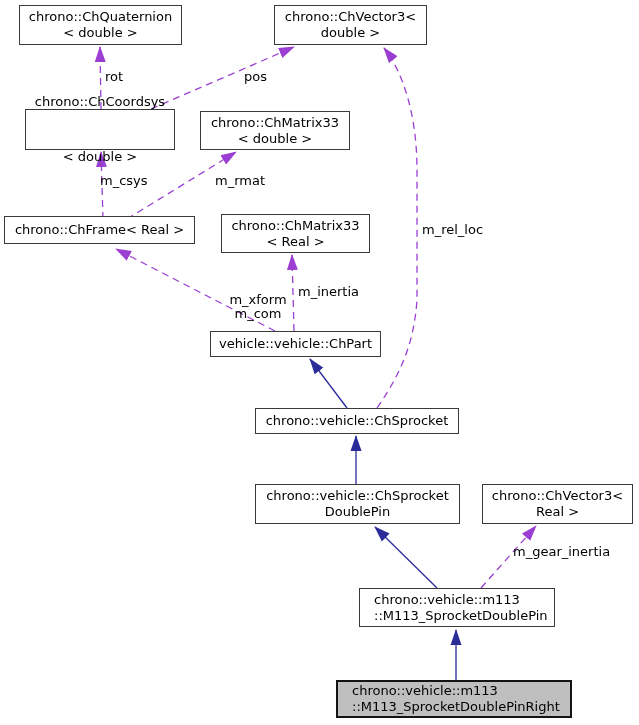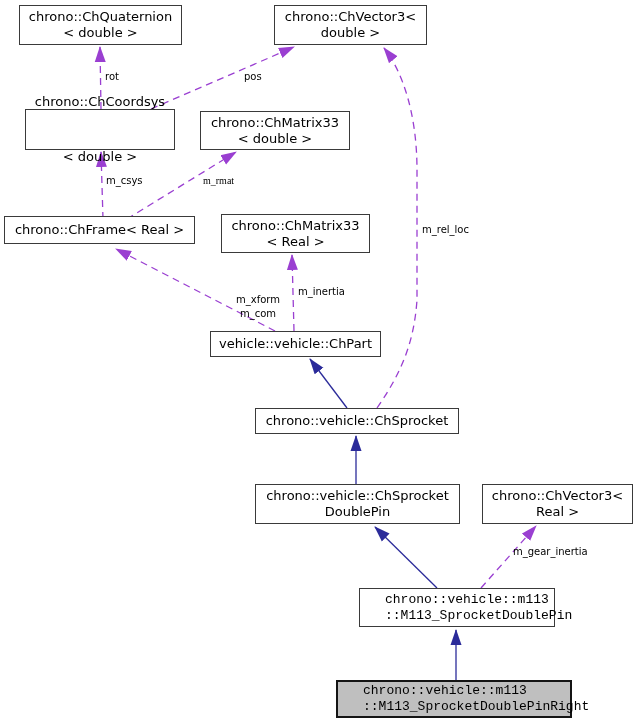--- a/index.html
+++ b/index.html
@@ -23,24 +23,24 @@
   .member{stroke:var(--member-edge);stroke-dasharray:7 5;}
   .inherit{stroke:var(--inheritance-edge);}
   .member-head{fill:var(--member-edge);stroke:none;}
   .inherit-head{fill:var(--inheritance-edge);stroke:none;}
   .node{
     position:absolute;box-sizing:border-box;
     background:var(--node-fill);border:1.6px solid var(--node-border);
     display:flex;flex-direction:column;align-items:center;justify-content:center;
     font-size:13px;line-height:16px;white-space:nowrap;text-align:left;
   }
-  .node.la{align-items:flex-start;padding-left:25px;text-align:right;font-family:Liberation Mono, monospace;}
+  .node.la{align-items:flex-start;padding-left:14px;text-align:right;}
   .node.hl{background:var(--highlight-fill);border:2px solid var(--highlight-border);}
   .edge-label{
-    position:absolute;font-size:10px;line-height:14px;white-space:nowrap;color:var(--text);
+    position:absolute;font-size:13px;line-height:14px;white-space:nowrap;color:var(--text);
   }
   .edge-label.stack{text-align:center;margin-top:17px;}
 </style>
 </head>
 <body>
 
 <div id="diagram">
 
   <svg id="edges" width="639" height="725" viewBox="0 0 639 725">
     <defs>
@@ -119,22 +119,22 @@
     <span>::M113_SprocketDoublePin</span>
   </div>
 
   <div class="node la hl" style="left:336px;top:680px;width:236px;height:38px;">
     <span>chrono::vehicle::m113</span>
     <span>::M113_SprocketDoublePinRight</span>
   </div>
 
   <div class="edge-label" style="left:105px;top:70px;">rot</div>
   <div class="edge-label" style="left:244px;top:70px;text-align:center;">pos</div>
-  <div class="edge-label" style="left:106px;top:174px;">m_csys</div>
-  <div class="edge-label" style="left:203px;top:174px;font-family:Liberation Serif, serif;">m_rmat</div>
+  <div class="edge-label" style="left:100px;top:174px;">m_csys</div>
+  <div class="edge-label" style="left:215px;top:174px;">m_rmat</div>
   <div class="edge-label stack" style="left:226px;top:276px;width:64px;">
     <div>m_xform</div>
     <div>m_com</div>
   </div>
   <div class="edge-label" style="left:298px;top:285px;">m_inertia</div>
   <div class="edge-label" style="left:422px;top:223px;">m_rel_loc</div>
   <div class="edge-label" style="left:513px;top:545px;">m_gear_inertia</div>
 
 </div>
 

